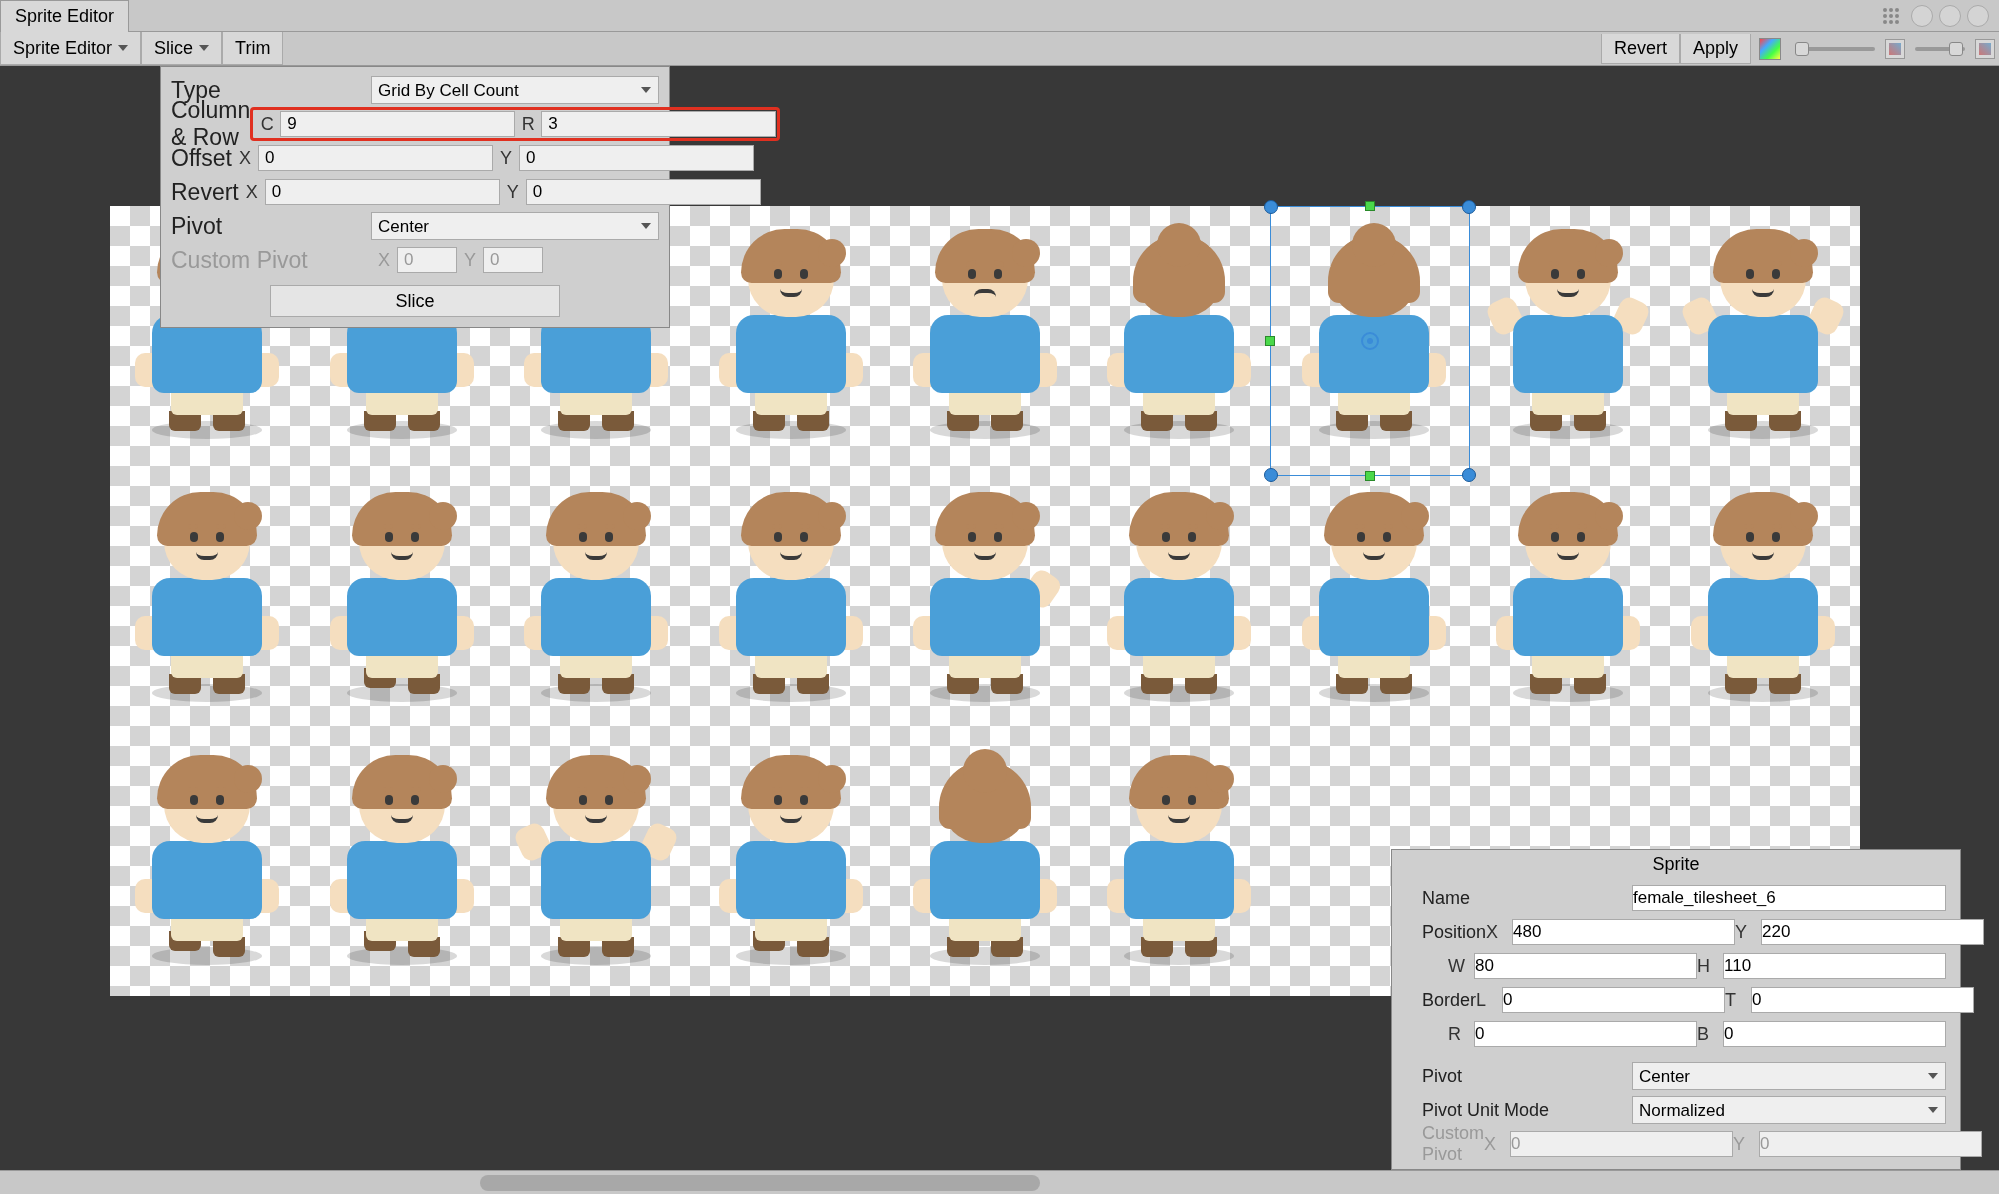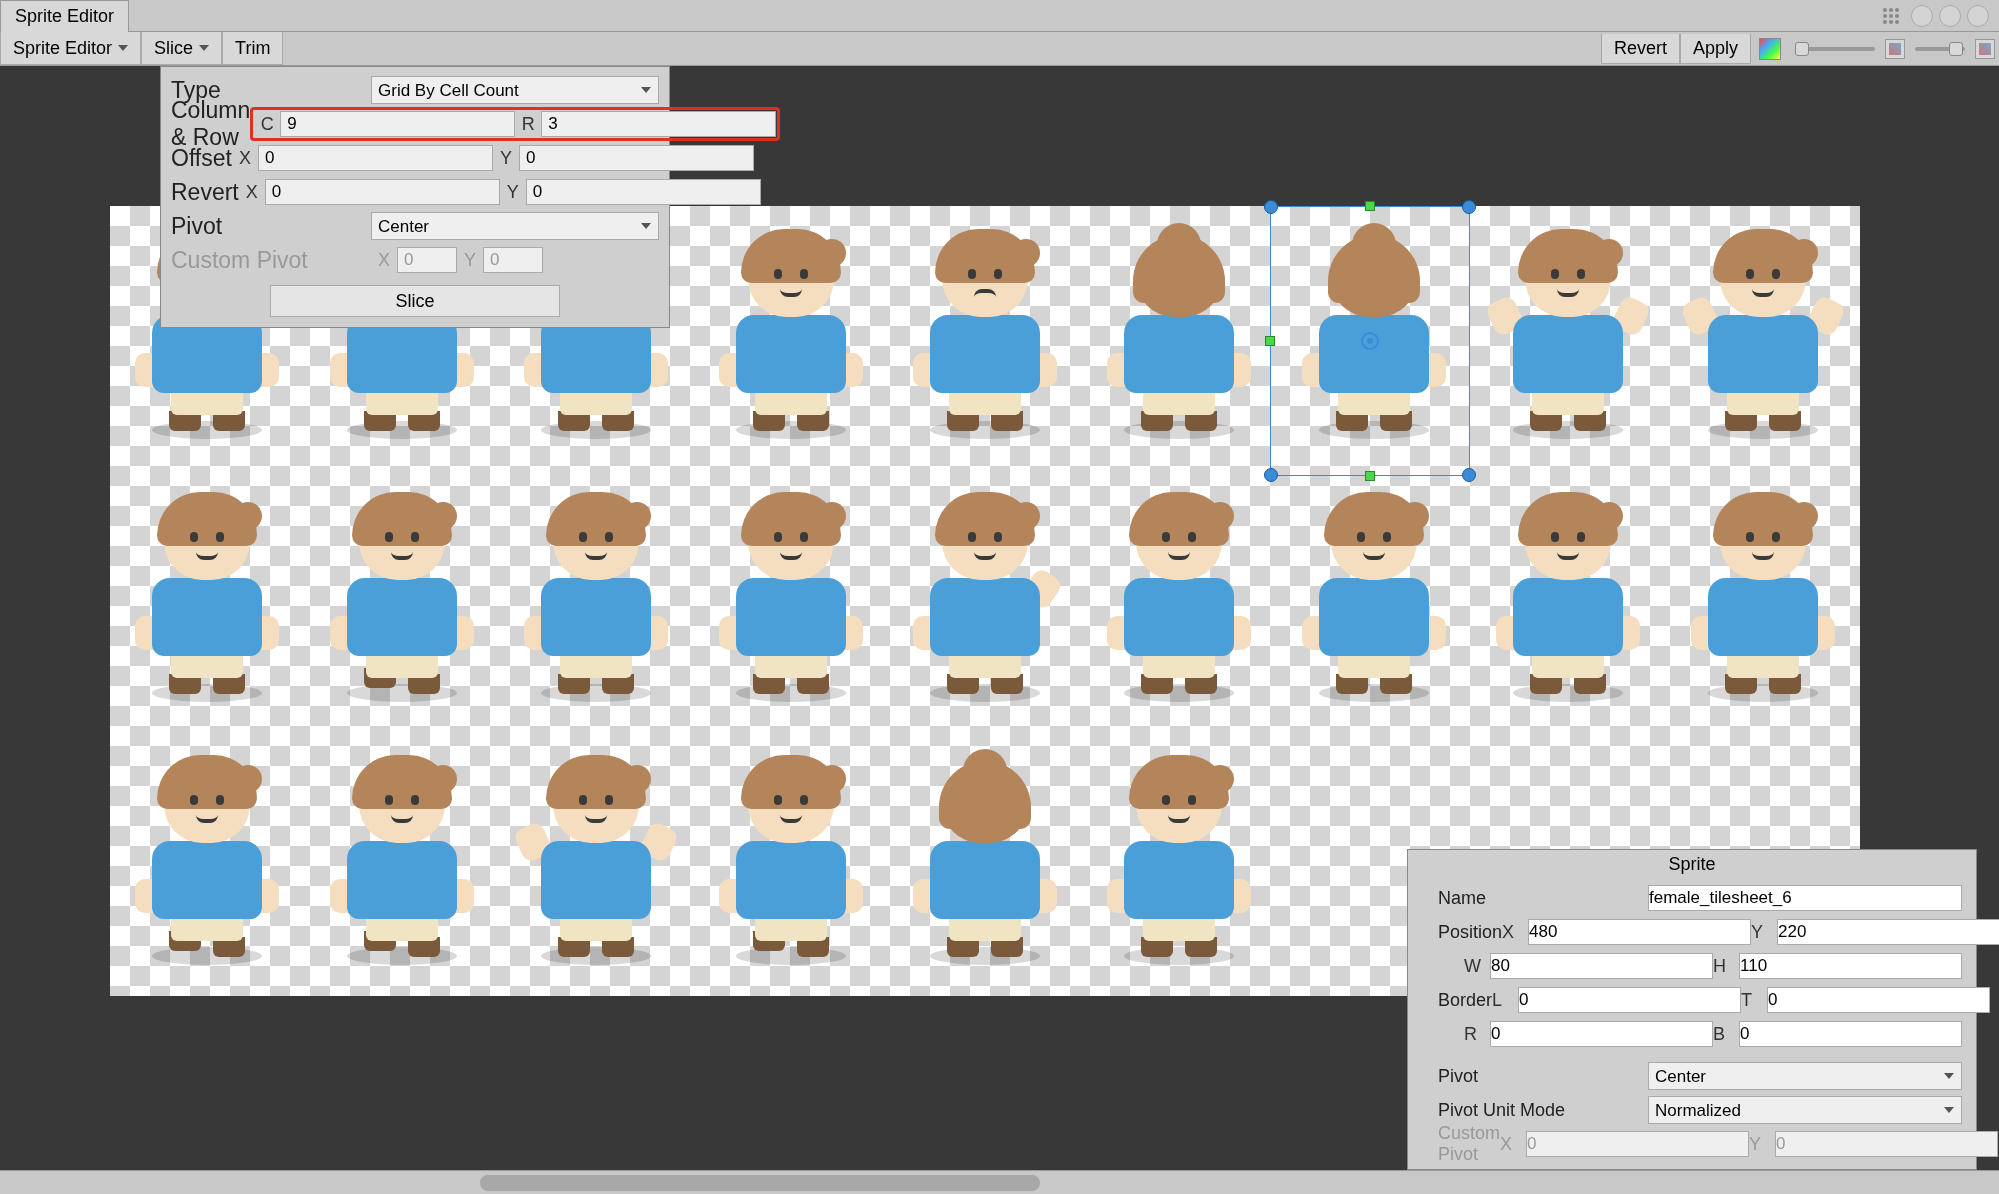--- a/index.html
+++ b/index.html
@@ -92,21 +92,21 @@
   .slice-row input { background:#efefef; border:1px solid #aaa; height:26px; padding:2px 6px; font-size:17px; flex:1; min-width:0;}
   .slice-row input:disabled { color:#999;}
   .slice-row select { background:#efefef; border:1px solid #aaa; height:28px; flex:1; font-size:17px; padding:2px 6px; appearance:none; position:relative;}
   .select-wrap{position:relative;flex:1;display:flex;align-items:flex-end;}
   .select-wrap::after{content:"";position:absolute;right:8px;top:50%;transform:translateY(-50%);width:0;height:0;border-left:5px solid transparent;border-right:5px solid transparent;border-top:6px solid #555;pointer-events:none;}
   .slice-highlight { border:3px solid #e03020; border-radius:4px; padding:1px; }
   .slice-button-row { display:flex; justify-content:center; padding-top:8px;}
   .slice-button { width:290px; height:32px; background:#e5e5e5; border:1px solid #aaa; font-size:18px; cursor:pointer;}
   
   
-  .sprite-panel { position:absolute; right:22px; bottom:24px; width:570px; background:#cfcfcf; border:1px solid #888; z-index:10; padding-bottom:6px;}
+  .sprite-panel { position:absolute; right:38px; bottom:24px; width:570px; background:#cfcfcf; border:1px solid #888; z-index:10; padding-bottom:6px;}
   .sprite-panel .sp-title { text-align:center; padding:4px 0; font-size:18px; background:#cfcfcf;}
   .sprite-panel .sp-body { padding:2px 14px;margin-left:16px;}
   .sp-row { display:flex; align-items:center; height:34px;}
   .sp-row .label { width:210px; font-size:18px; color:#222;}
   .sp-row .label.disabled{color:#999;}
   .sp-row .fields { flex:1; display:flex; gap:0;}
   .sp-row .prefix { width:26px; color:#333; display:flex;align-items:center;}
   .sp-row input { background:#fff; border:1px solid #aaa; height:26px; padding:2px 0; font-size:17px; flex:1; min-width:0;}
   .sp-row input.wide{min-width:240px;}
   .sp-row input:disabled{color:#999;background:#efefef;}

